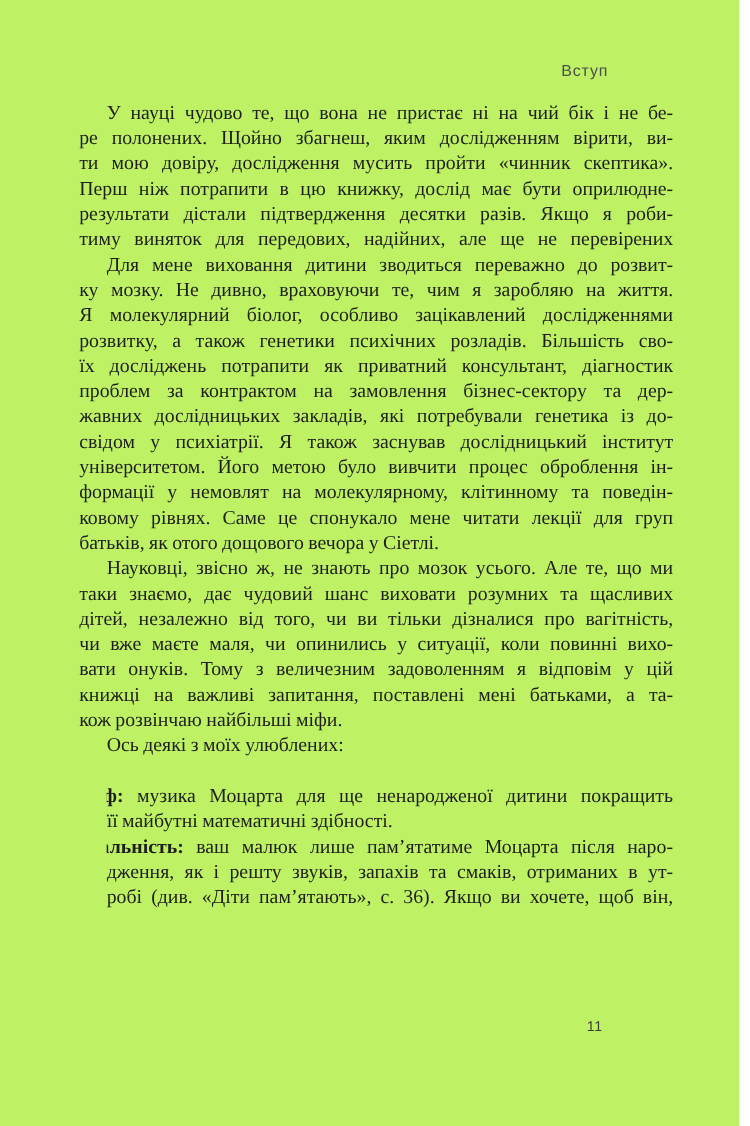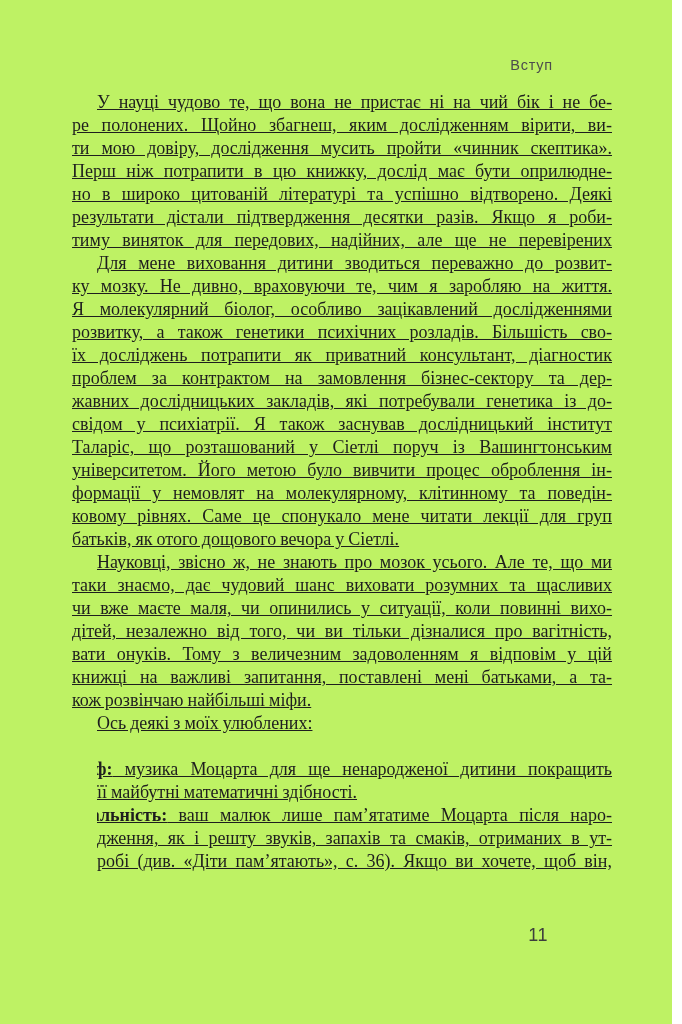--- a/index.html
+++ b/index.html
@@ -22,81 +22,78 @@
   }
   .text-column {
     position: absolute;
     left: 72px;
     top: 91px;
     width: 540px;
     font-size: 18px;
     line-height: 23px;
     color: #1e1e1e;
     word-spacing: -0.5px;
-    text-decoration: underline;
   }
   .para { margin: 0; }
   .para .line {
     text-align: justify;
     text-align-last: justify;
     height: 23px;
     overflow: hidden;
   }
   .para .line.no-stretch { text-align-last: left; }
   .para.indent .line.first { text-indent: 25px; }
   .para.hanging { padding-left: 25px; }
   .para.hanging .line.first { text-indent: -25px; }
   .para.spaced { margin-top: 23px; }
   .bold-prefix { font-weight: bold; }
   .folio {
     position: absolute;
     top: 925px;
     right: 124px;
     font-family: "Liberation Sans", sans-serif;
-    font-size: 18px;
+    font-size: 13px;
     letter-spacing: 0.5px;
     color: #3d3d3d;
   }
 </style>
 </head>
 <body>
 
 <div class="page">
   <div class="running-head">Вступ</div>
 
   <div class="text-column" id="text-column">
       <div class="para indent">
         <div class="line first">У науці чудово те, що вона не пристає ні на чий бік і не бе-</div>
         <div class="line">ре полонених. Щойно збагнеш, яким дослідженням вірити, ви-</div>
         <div class="line">ти мою довіру, дослідження мусить пройти «чинник скептика».</div>
         <div class="line">Перш ніж потрапити в цю книжку, дослід має бути оприлюдне-</div>
-        <div class="line">но в широко цитованій літературі та успішно відтворено. Деякі</div>
         <div class="line">результати дістали підтвердження десятки разів. Якщо я роби-</div>
         <div class="line">тиму виняток для передових, надійних, але ще не перевірених</div>
       </div>
       <div class="para indent">
         <div class="line first">Для мене виховання дитини зводиться переважно до розвит-</div>
         <div class="line">ку мозку. Не дивно, враховуючи те, чим я заробляю на життя.</div>
         <div class="line">Я молекулярний біолог, особливо зацікавлений дослідженнями</div>
         <div class="line">розвитку, а також генетики психічних розладів. Більшість сво-</div>
         <div class="line">їх досліджень потрапити як приватний консультант, діагностик</div>
         <div class="line">проблем за контрактом на замовлення бізнес-сектору та дер-</div>
         <div class="line">жавних дослідницьких закладів, які потребували генетика із до-</div>
         <div class="line">свідом у психіатрії. Я також заснував дослідницький інститут</div>
-        <div class="line">Таларіс, що розташований у Сіетлі поруч із Вашингтонським</div>
         <div class="line">університетом. Його метою було вивчити процес оброблення ін-</div>
         <div class="line">формації у немовлят на молекулярному, клітинному та поведін-</div>
         <div class="line">ковому рівнях. Саме це спонукало мене читати лекції для груп</div>
         <div class="line no-stretch">батьків, як отого дощового вечора у Сіетлі.</div>
       </div>
       <div class="para indent">
         <div class="line first">Науковці, звісно ж, не знають про мозок усього. Але те, що ми</div>
         <div class="line">таки знаємо, дає чудовий шанс виховати розумних та щасливих</div>
+        <div class="line">дітей, незалежно від того, чи ви тільки дізналися про вагітність,</div>
         <div class="line">чи вже маєте маля, чи опинились у ситуації, коли повинні вихо-</div>
-        <div class="line">дітей, незалежно від того, чи ви тільки дізналися про вагітність,</div>
         <div class="line">вати онуків. Тому з величезним задоволенням я відповім у цій</div>
         <div class="line">книжці на важливі запитання, поставлені мені батьками, а та-</div>
         <div class="line no-stretch">кож розвінчаю найбільші міфи.</div>
       </div>
       <div class="para indent">
         <div class="line first no-stretch">Ось деякі з моїх улюблених:</div>
       </div>
       <div class="para hanging spaced">
         <div class="line first"><span class="bold-prefix">Міф:</span> музика Моцарта для ще ненародженої дитини покращить</div>
         <div class="line no-stretch">її майбутні математичні здібності.</div>

